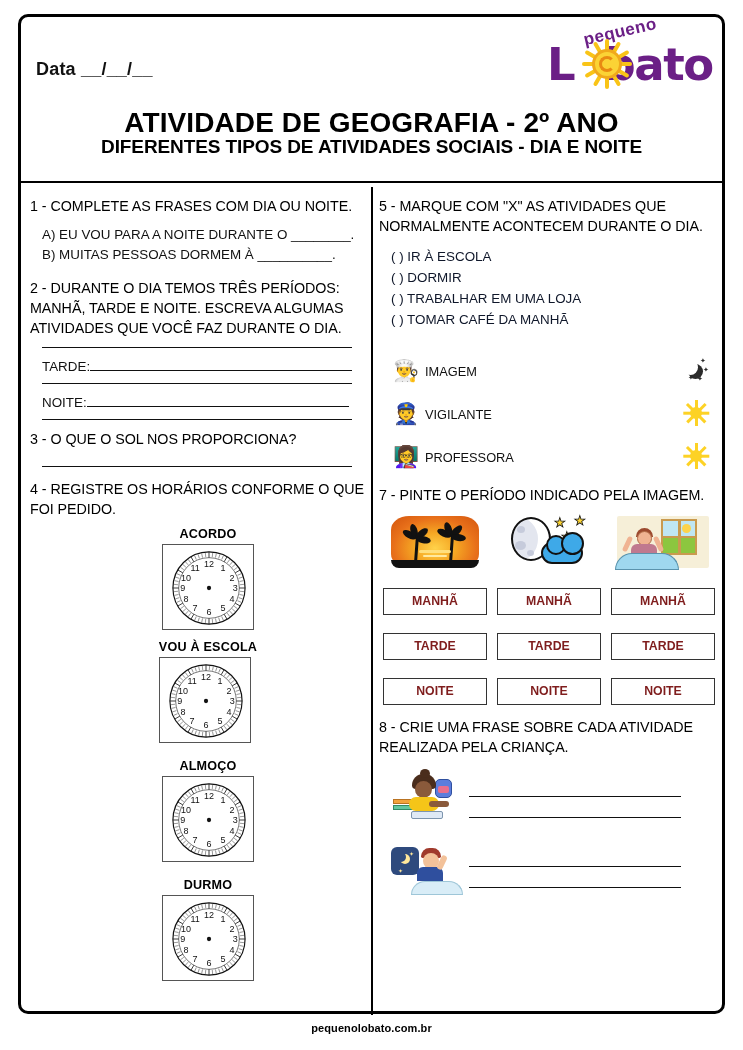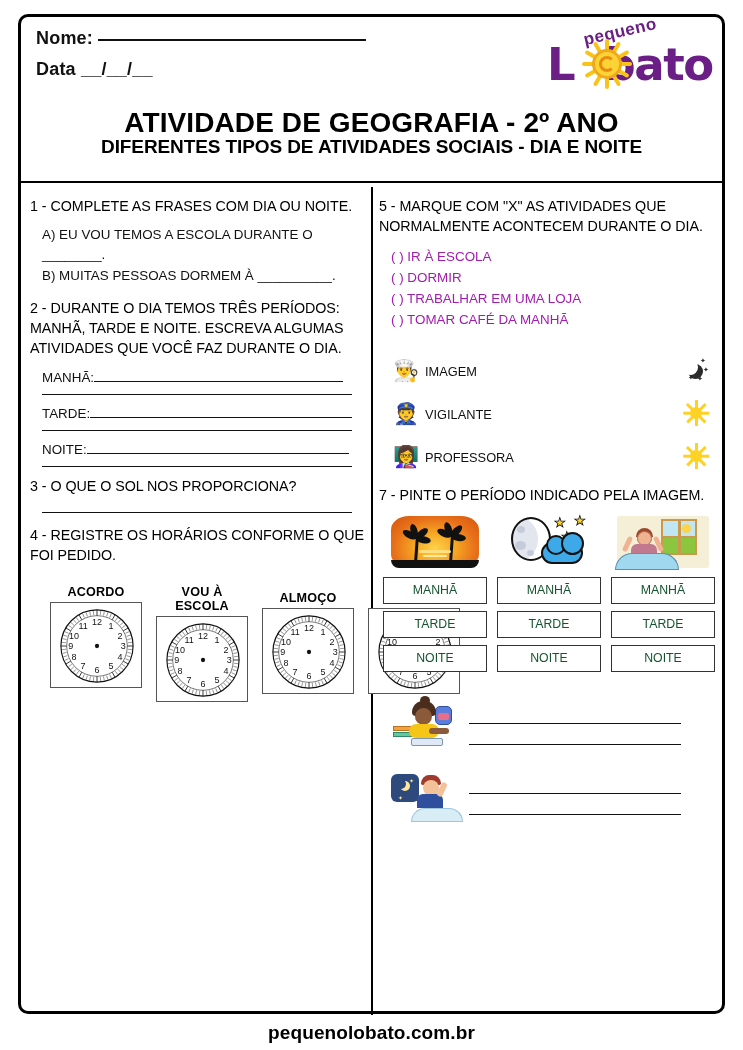--- a/index.html
+++ b/index.html
@@ -152,23 +152,23 @@
   .fillrow .lbl { display: inline-block; }
   .fillrow .ln  { border-bottom: 1.6px solid #111; display: inline-block; height: 14px; }
   .wideline {
     margin: 9px 0 0 12px;
     border-bottom: 1.6px solid #111;
     height: 1px; width: 310px;
   }
 
   
   .clock-grid {
-    margin-top: 20px;
+    margin-top: 8px;
     display: grid;
-    grid-template-columns: 1fr 1fr 1fr 1fr;
+    grid-template-columns: 1fr;
     gap: 10px 14px;
     justify-items: center;
     padding-left: 20px;
   }
   .clock-cell { text-align: center; }
   .clock-cap {
     font-size: 12.6px;
     font-weight: bold;
     color: #000;
     margin-bottom: 3px;
@@ -178,21 +178,21 @@
     width: 92px; height: 86px;
     border: 1.4px solid #555;
     background: #fff;
     position: relative;
   }
   .clock-face { position: absolute; left: 5px; top: 2px; }
 
   
   .opt {
     font-size: 13.4px;
-    color: #a21caf;
+    color: #0f172a;
     padding-left: 12px;
     line-height: 1.58;
   }
 
   
   .prof-wrap { margin-top: 8px; }
   .prof-row {
     display: flex;
     align-items: center;
     height: 43px;
@@ -248,27 +248,28 @@
   }
   .pic-col { width: 104px; }
   .pic-art {
     width: 104px; height: 56px;
     position: relative;
     overflow: hidden;
   }
   .tbox {
     border: 1.3px solid #333;
     height: 27px;
-    margin-top: 7px;
+    margin-top: 18px;
     font-size: 12.3px;
-    color: #14532d;
+    color: #7f1d1d;
     display: flex;
     align-items: center;
     justify-content: center;
     background: #fff;
+    font-weight: bold;
   }
 
   
   .sunset-bg {
     position: absolute; left: 8px; top: 2px;
     width: 88px; height: 52px;
     background: radial-gradient(ellipse at 50% 62%, #ffd24a 0%, #f5a623 34%, #e8701a 66%, #d2540d 100%);
     border-radius: 18px / 14px;
   }
   .palm { position: absolute; }
@@ -413,36 +414,32 @@
   .b-body { position:absolute; left:28px; top:30px; width:26px;height:14px;background:#2f4f9e;border-radius:6px 6px 0 0;}
   .b-arm  { position:absolute; left:50px; top:18px; width:6px;height:15px;background:#f3c29a;border-radius:3px;transform:rotate(25deg);}
   .b-bed  { position:absolute; left:22px; bottom:2px; width:52px;height:14px;background:#d9edf7;border-radius:16px 16px 0 0;border:1.2px solid #9ec6d8;}
 
   
   .footer {
     position: absolute;
     left: 0; top: 1022px;
     width: 743px;
     text-align: center;
-    font-size: 19px;
+    font-size: 11px;
     font-weight: bold;
     color: #000;
     letter-spacing: .1px;
   }
 </style>
 </head>
 <body>
 
 <div class="page">
   <div class="frame"></div>
 
-  <div class="hdr-line" id="nome-line">
-    <span>Nome:</span>
-    <span class="rule" style="width:268px"></span>
-  </div>
   <div class="hdr-line" id="data-line">Data __/__/__</div>
 
   <div class="logo">
     <div class="logo-peq">pequeno</div>
     <div class="logo-main">
       <span>L</span><span style="visibility:hidden">o</span><span>bato</span>
     </div>
     <div class="logo-sun">
       <div class="ray" style="transform:rotate(0deg)"></div>
       <div class="ray" style="transform:rotate(30deg)"></div>
@@ -458,29 +455,26 @@
   <div class="title" id="title-main">ATIVIDADE DE GEOGRAFIA - 2º ANO</div>
   <div class="title" id="title-sub">DIFERENTES TIPOS DE ATIVIDADES SOCIAIS - DIA E NOITE</div>
 
   <div class="hsep"></div>
   <div class="vsep"></div>
 
   <div class="col col-left">
 
     <div class="q">1 - COMPLETE AS FRASES COM DIA OU NOITE.</div>
     <div class="spacer9"></div>
-    <div class="sub indent">A) EU VOU TEMOS A ESCOLA DURANTE O ________.</div>
+    <div class="sub indent">A) EU VOU PARA A NOITE DURANTE O ________.</div>
     <div class="sub indent">B) MUITAS PESSOAS DORMEM À __________.</div>
 
     <div class="spacer12"></div>
     <div class="q">2 - DURANTE O DIA TEMOS TRÊS PERÍODOS: MANHÃ, TARDE E NOITE. ESCREVA ALGUMAS ATIVIDADES QUE VOCÊ FAZ DURANTE O DIA.</div>
 
-    <div class="fillrow">
-      <span class="lbl">MANHÃ:</span><span class="ln" style="width:249px"></span>
-    </div>
     <div class="wideline"></div>
 
     <div class="fillrow">
       <span class="lbl">TARDE:</span><span class="ln" style="width:262px"></span>
     </div>
     <div class="wideline"></div>
 
     <div class="fillrow">
       <span class="lbl">NOITE:</span><span class="ln" style="width:262px"></span>
     </div>
@@ -969,20 +963,21 @@
           <div class="kid-arm" style="left:45px;top:22px;transform:rotate(-25deg)"></div>
           <div class="bed"></div>
         </div>
         <div class="tbox">MANHÃ</div>
         <div class="tbox">TARDE</div>
         <div class="tbox">NOITE</div>
       </div>
     </div>
 
     <div class="spacer12"></div>
+    <div class="q">8 - CRIE UMA FRASE SOBRE CADA ATIVIDADE REALIZADA PELA CRIANÇA.</div>
 
     <div class="q8row">
       <div class="q8art">
         <div class="g-books"></div>
         <div class="g-books2"></div>
         <div class="g-bag"></div>
         <div class="g-bagf"></div>
         <div class="g-hair"></div>
         <div class="g-bun"></div>
         <div class="g-head"></div>

